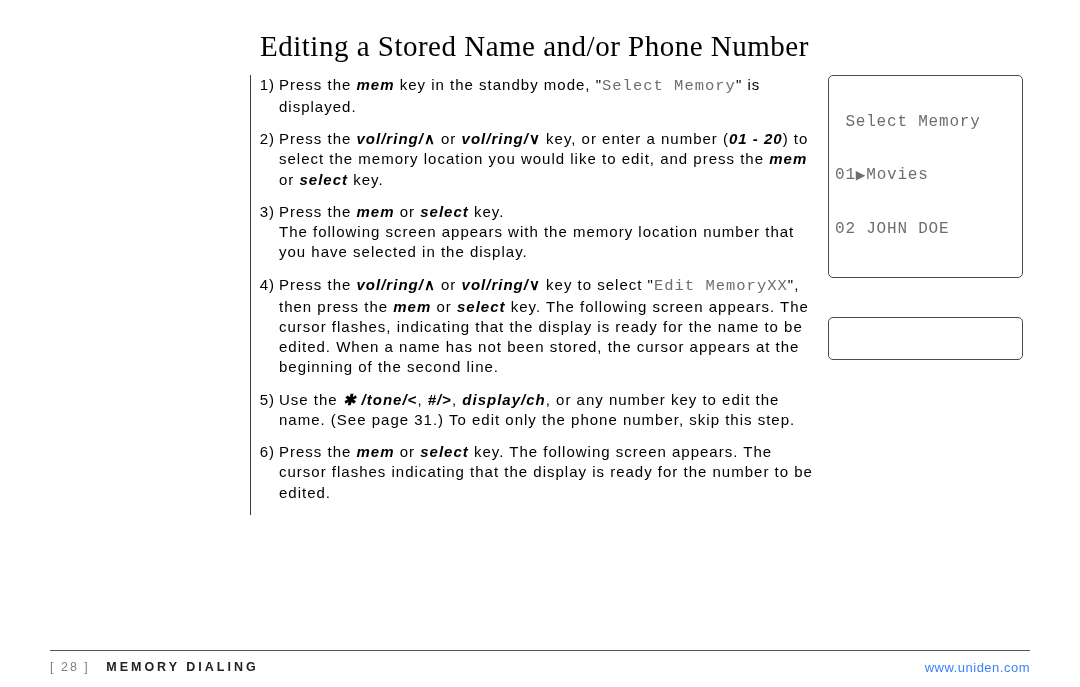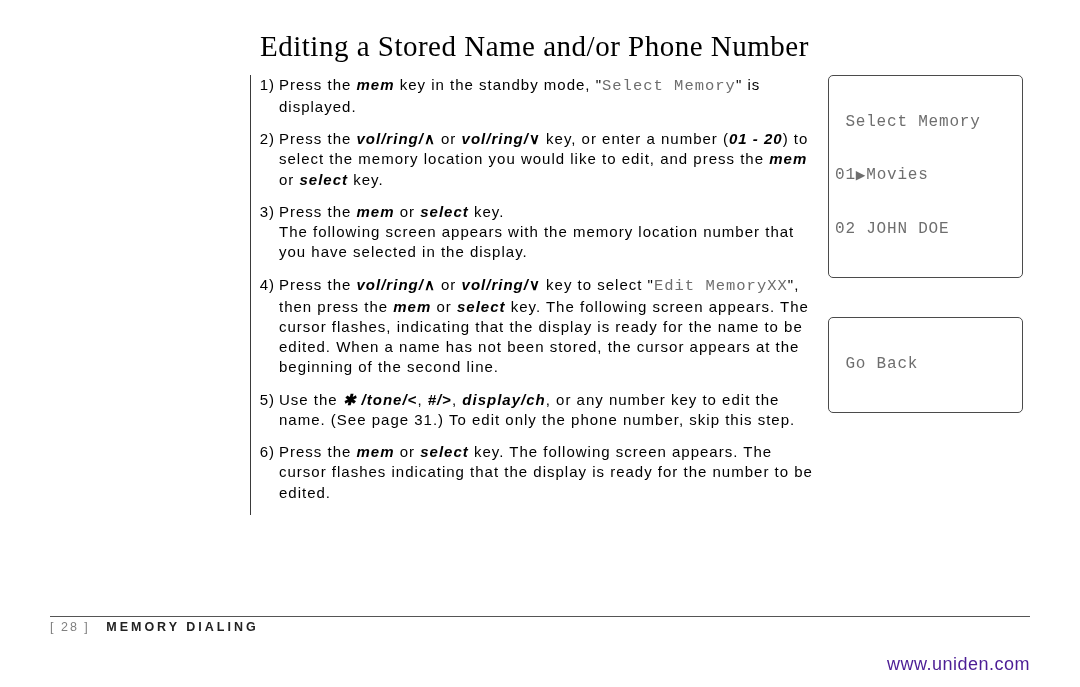--- a/index.html
+++ b/index.html
@@ -83,33 +83,32 @@
     display: inline-block;
     vertical-align: -1px;
   }
   .spacer { height: 9px; }
   .footer {
     position: absolute;
     left: 50px;
     bottom: 12px;
     width: 980px;
     border-top: 1px solid #555;
-    padding-top: 3px;
+    padding-top: 9px;
     display: flex;
     justify-content: space-between;
     font-size: 12.5px;
     letter-spacing: 2px;
   }
   .footer .pn { color: #808080; }
   .footer .section { font-weight: 700; color: #222; letter-spacing: 3px; }
   .footer .url {
     letter-spacing: 0.5px;
-    font-size: 18px;
-    color: #4c1d95;
-    margin-top: 34px;
+    font-size: 13px;
+    color: #3b82f6;
   }
 </style>
 </head>
 <body>
 
 <div class="page">
   <div class="title">Editing a Stored Name and/or Phone Number</div>
 
   <div class="columns">
     <div class="leftcol">
@@ -166,21 +165,20 @@
         <span class="line"><span>01</span><span class="ptr">▶</span><span>Movies</span></span>
         <span class="line">02 JOHN DOE</span>
       </div>
 
       <div class="spacer"></div>
 
 
       <div style="height:30px;"></div>
 
       <div class="lcd">
-        <span class="line"> Go Back</span>
       </div>
 
       <div style="height:42px;"></div>
 
     </div>
   </div>
 </div>
 
 <div class="footer">
   <div>

